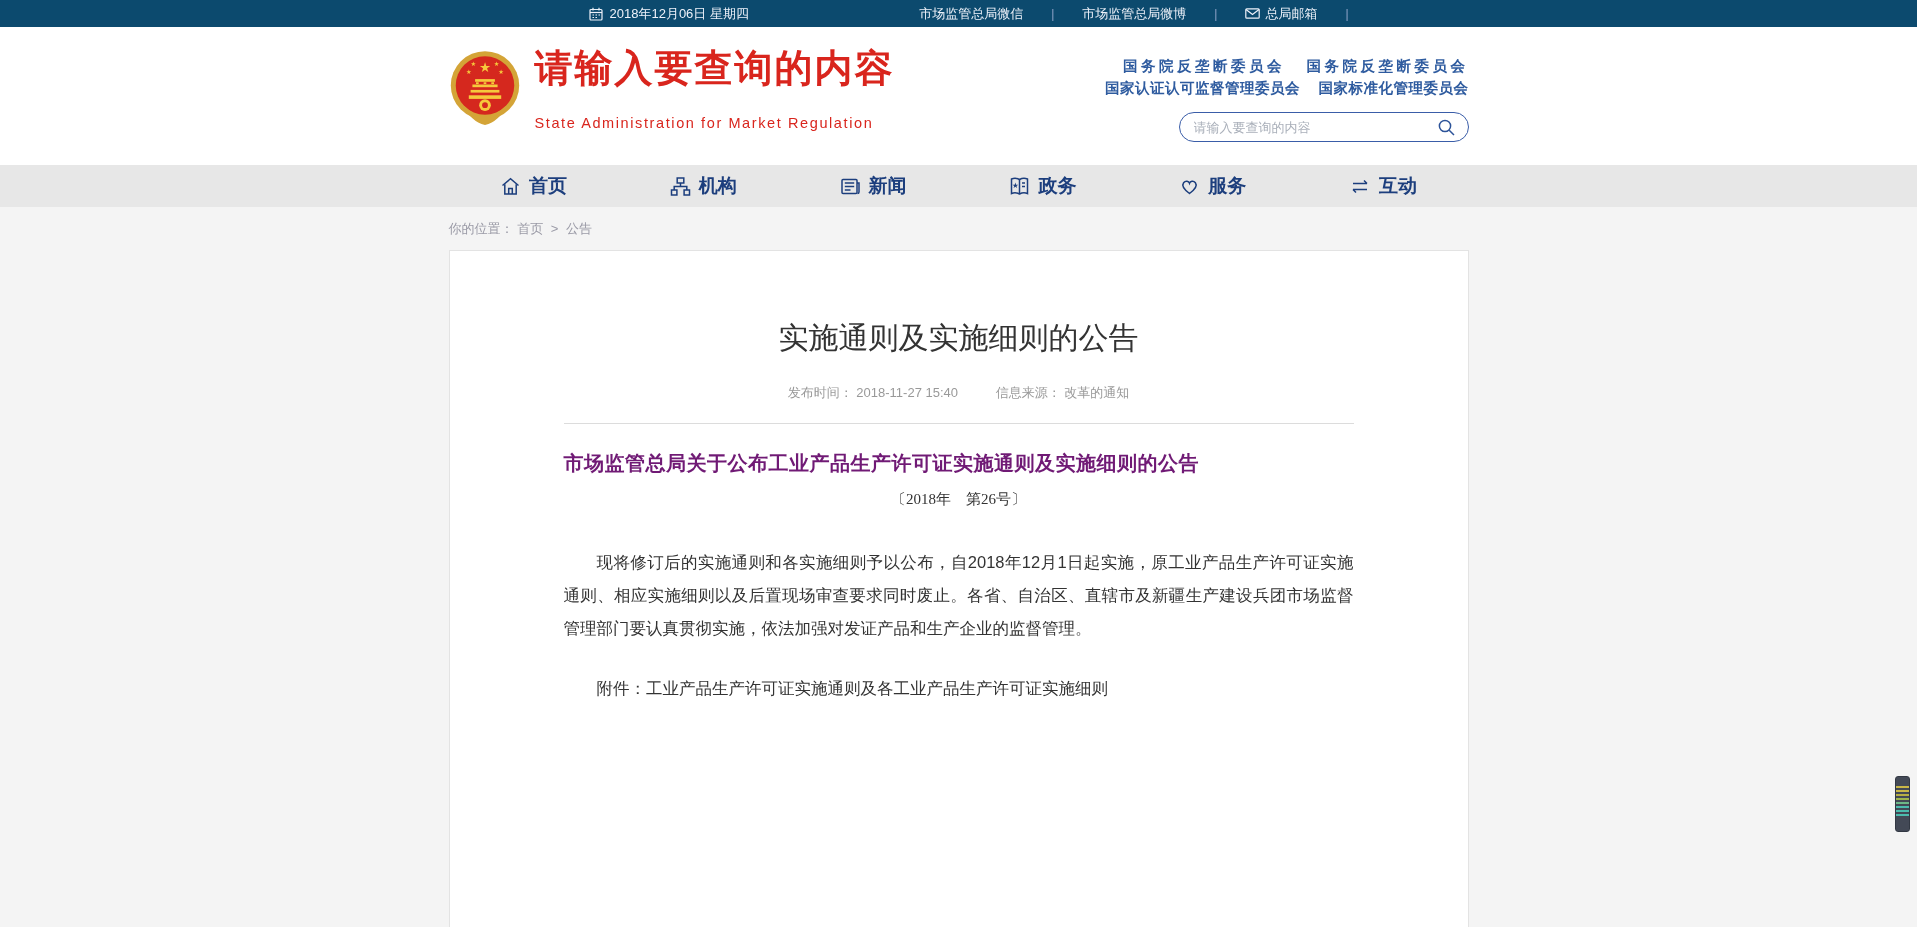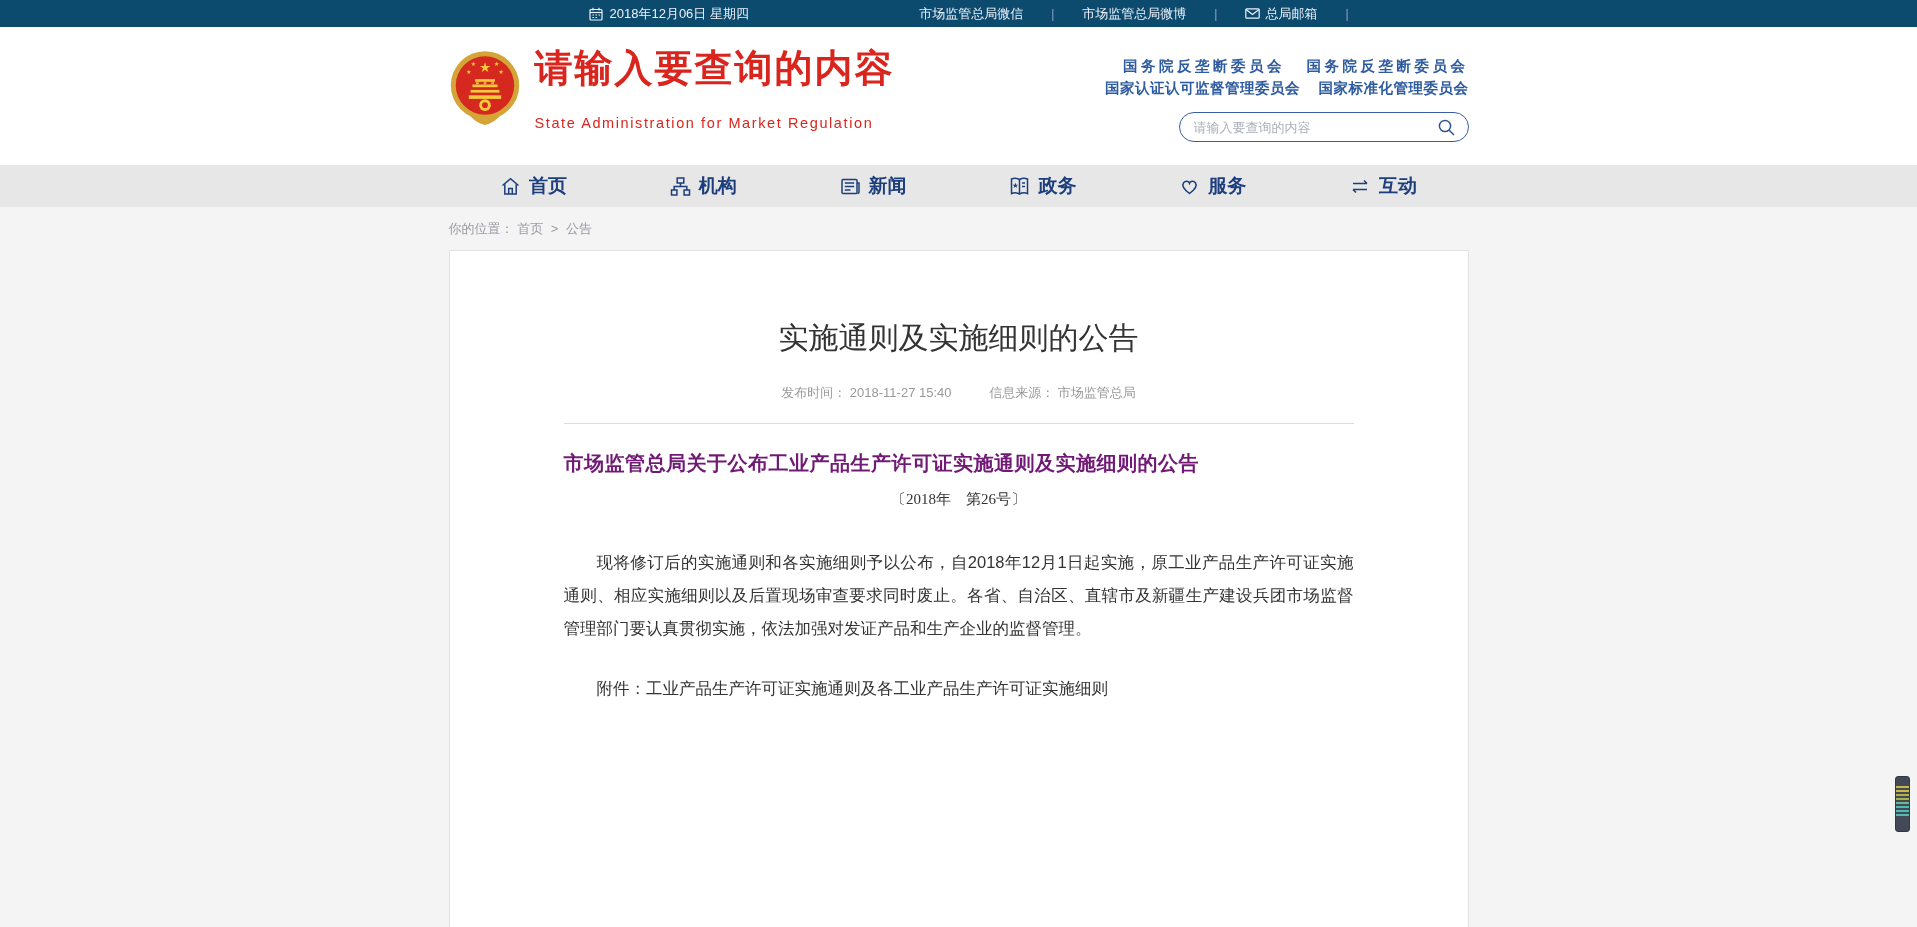--- a/index.html
+++ b/index.html
@@ -312,21 +312,21 @@
   <h1 class="art-title">
     <span style="display:block">实施通则及实施细则的公告</span>
   </h1>
   <div class="art-meta">
     <span class="pair">
       <span>发布时间：</span>
       <span>2018-11-27 15:40</span>
     </span>
     <span class="pair">
       <span>信息来源：</span>
-      <span>市场监管总局</span>
+      <span>改革的通知</span>
     </span>
   </div>
   <hr class="art-divider">
   <h2 class="art-subtitle">市场监管总局关于公布工业产品生产许可证实施通则及实施细则的公告</h2>
   <div class="doc-no">〔2018年　第26号〕</div>
   <div class="art-body">
     <p>现将修订后的实施通则和各实施细则予以公布，自2018年12月1日起实施，原工业产品生产许可证实施通则、相应实施细则以及后置现场审查要求同时废止。各省、自治区、直辖市及新疆生产建设兵团市场监督管理部门要认真贯彻实施，依法加强对发证产品和生产企业的监督管理。</p>
     <p class="attachment">附件：工业产品生产许可证实施通则及各工业产品生产许可证实施细则</p>
   </div>
 </main>

